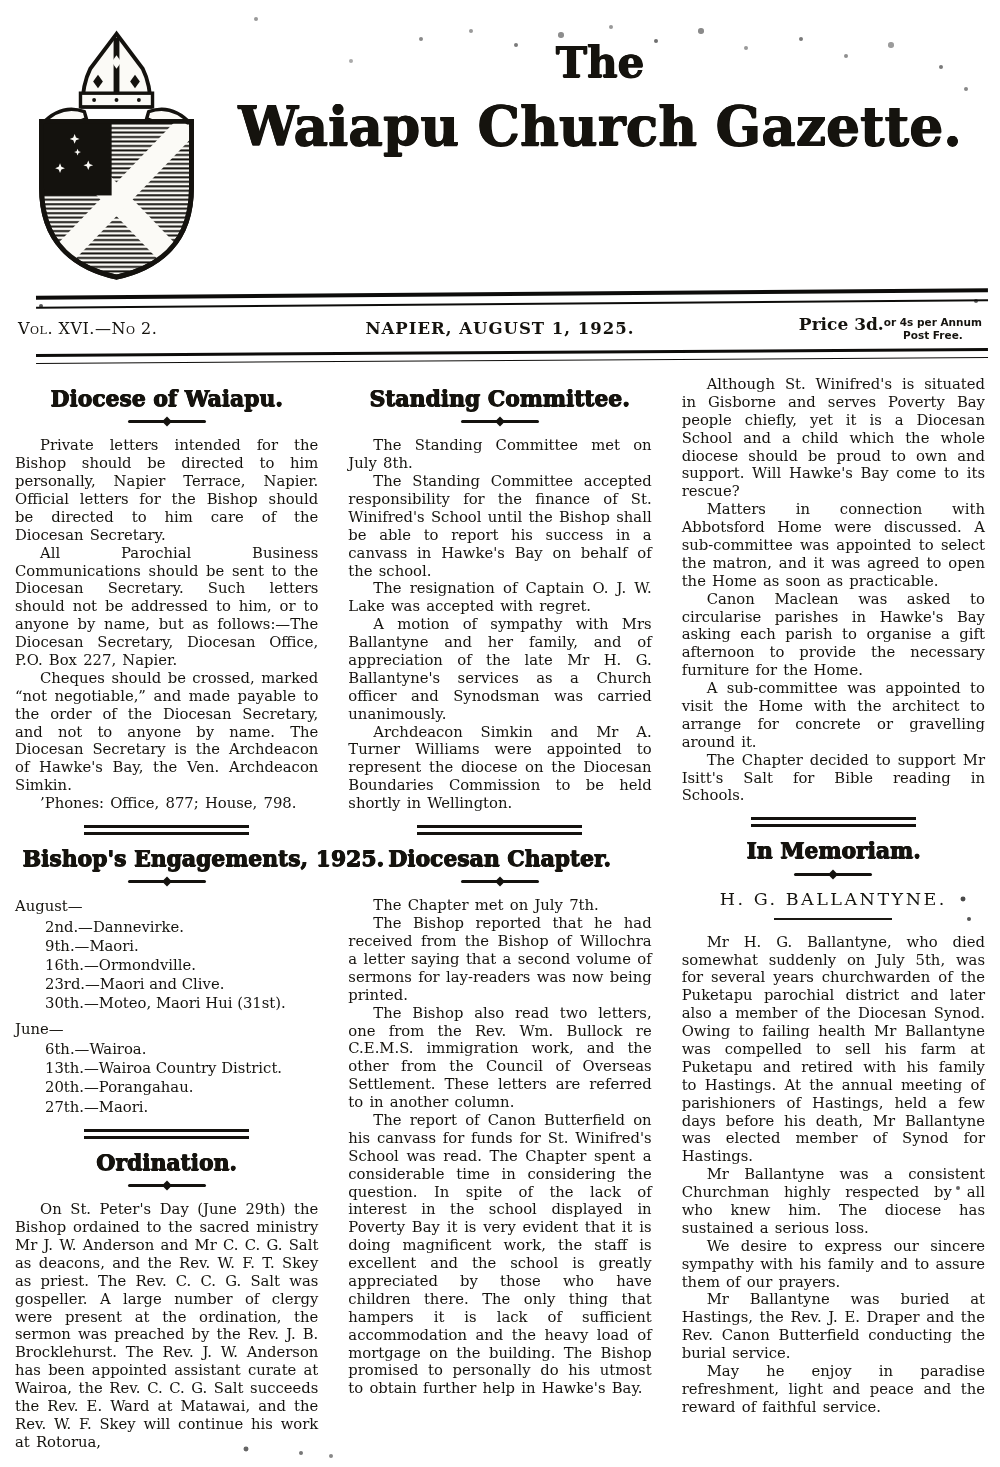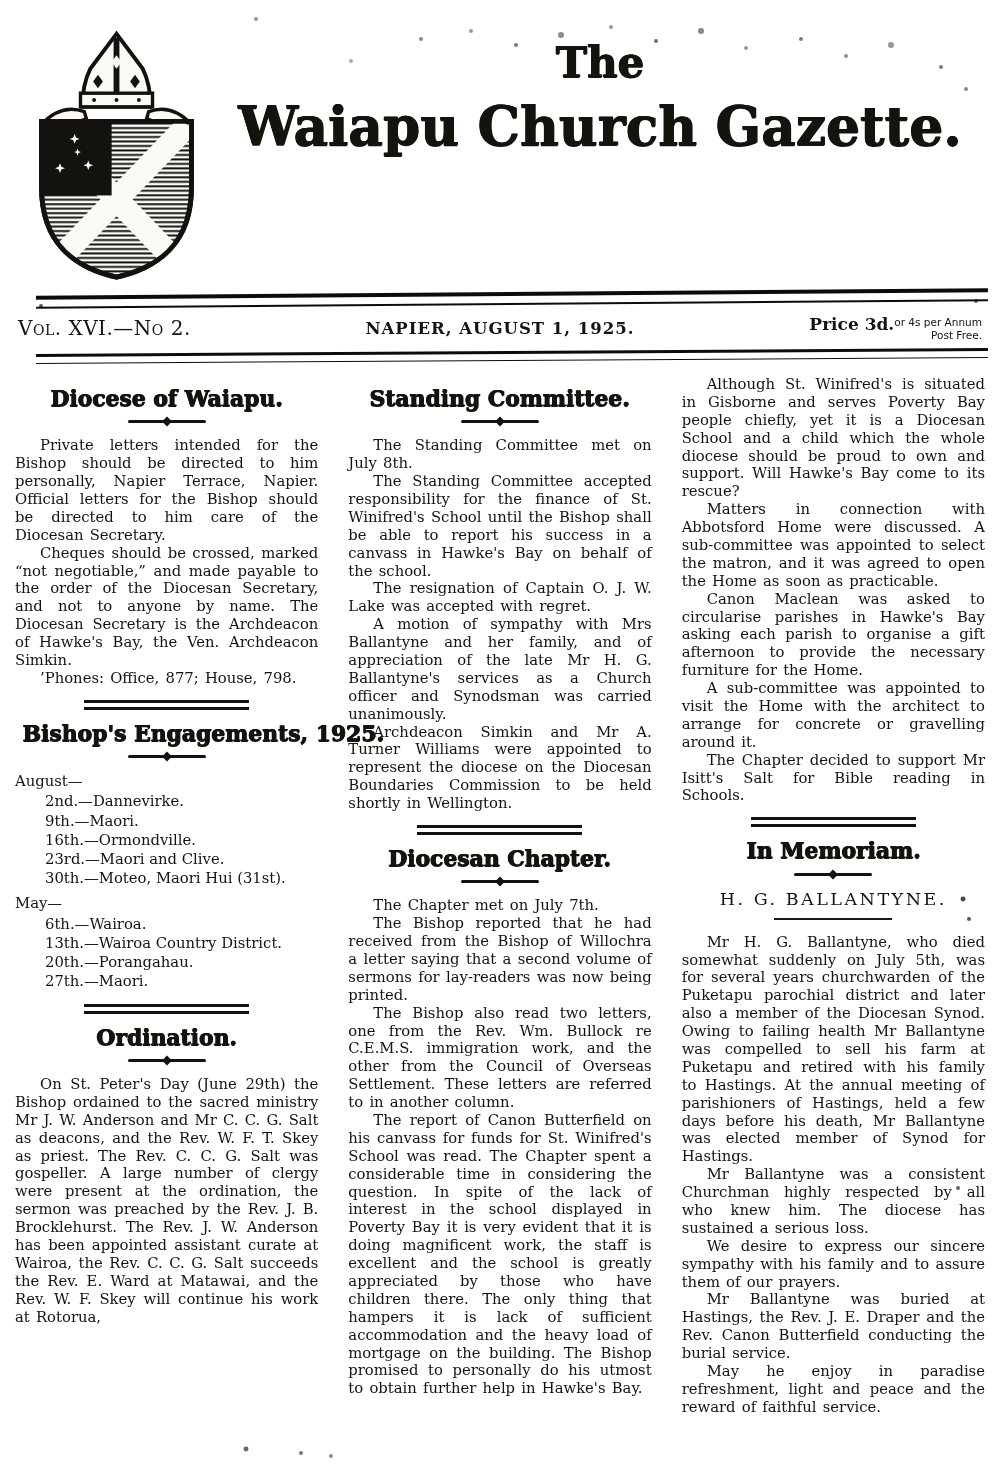--- a/index.html
+++ b/index.html
@@ -37,27 +37,27 @@
   .pretitle{font-size:42px;margin:0;padding-top:42px;line-height:1;}
   .title{
     font-size:55px;margin:14px 0 0;line-height:1;white-space:nowrap;
     transform:scaleX(0.97);transform-origin:center;letter-spacing:0;
   }
   
   .rule{height:7px;margin:0 12px 0 36px;border-top:4px solid #0d0c0a;border-bottom:2px solid #0d0c0a;}
   .rule-top{transform:rotate(-0.45deg);}
   .rule-bottom{height:6px;border-top:3.5px solid #0d0c0a;border-bottom:1.5px solid #0d0c0a;transform:rotate(-0.35deg);}
   .dateline{display:flex;align-items:center;height:46px;padding:0 18px;}
-  .vol{flex:1;font-size:20px;font-variant-caps:small-caps;letter-spacing:0.5px;}
+  .vol{flex:1;font-size:16px;font-variant-caps:small-caps;letter-spacing:0.5px;}
   .place{flex:1.3;text-align:center;font-size:16.5px;font-weight:bold;letter-spacing:1px;}
   .pricebox{flex:1;display:flex;justify-content:flex-end;align-items:flex-start;gap:0;}
   .price{font-weight:bold;font-size:17px;}
   .pricenote{
     font-family:"DejaVu Sans","Liberation Sans",sans-serif;
-    font-size:10.5px;font-weight:normal;text-align:right;line-height:1.25;margin-top:2px;
+    font-size:10.5px;font-weight:bold;text-align:center;line-height:1.25;margin-top:2px;
   }
   
   .columns{display:flex;gap:30px;padding:14px 15px 0;}
   .col{flex:1;min-width:0;}
   .art-heading{
     font-size:23px;text-align:center;margin:10px 0 0;line-height:1.1;
     white-space:nowrap;transform:scaleX(0.95);transform-origin:center;
   }
   .hrule-short{
     position:relative;width:78px;height:3px;background:#14120e;
@@ -148,37 +148,38 @@
 
   <div class="rule rule-bottom"></div>
 
   <main class="columns">
 
     <section class="col">
       <article>
         <h2 class="art-heading blackletter">Diocese of Waiapu.</h2>
         <div class="hrule-short"></div>
         <p class="body">Private letters intended for the Bishop should be directed to him personally, Napier Terrace, Napier. Official letters for the Bishop should be directed to him care of the Diocesan Secretary.</p>
+        <p class="body">All Parochial Business Communications should be sent to the Diocesan Secretary. Such letters should not be addressed to him, or to anyone by name, but as follows:—The Diocesan Secretary, Diocesan Office, P.O. Box 227, Napier.</p>
         <p class="body">Cheques should be crossed, marked “not negotiable,” and made payable to the order of the Diocesan Secretary, and not to anyone by name. The Diocesan Secretary is the Archdeacon of Hawke's Bay, the Ven. Archdeacon Simkin.</p>
         <p class="body">’Phones: Office, 877; House, 798.</p>
       </article>
 
       <div class="sep-double"></div>
 
       <article>
         <h2 class="art-heading blackletter">Bishop's Engagements, 1925.</h2>
         <div class="hrule-short"></div>
         <div class="sched">
           <div class="sched-label">August—</div>
           <div class="sched-item">2nd.—Dannevirke.</div>
           <div class="sched-item">9th.—Maori.</div>
           <div class="sched-item">16th.—Ormondville.</div>
           <div class="sched-item">23rd.—Maori and Clive.</div>
           <div class="sched-item">30th.—Moteo, Maori Hui (31st).</div>
-          <div class="sched-label">May—</div>
+          <div class="sched-label">June—</div>
           <div class="sched-item">6th.—Wairoa.</div>
           <div class="sched-item">13th.—Wairoa Country District.</div>
           <div class="sched-item">20th.—Porangahau.</div>
           <div class="sched-item">27th.—Maori.</div>
         </div>
       </article>
 
       <div class="sep-double"></div>
 
       <article>

